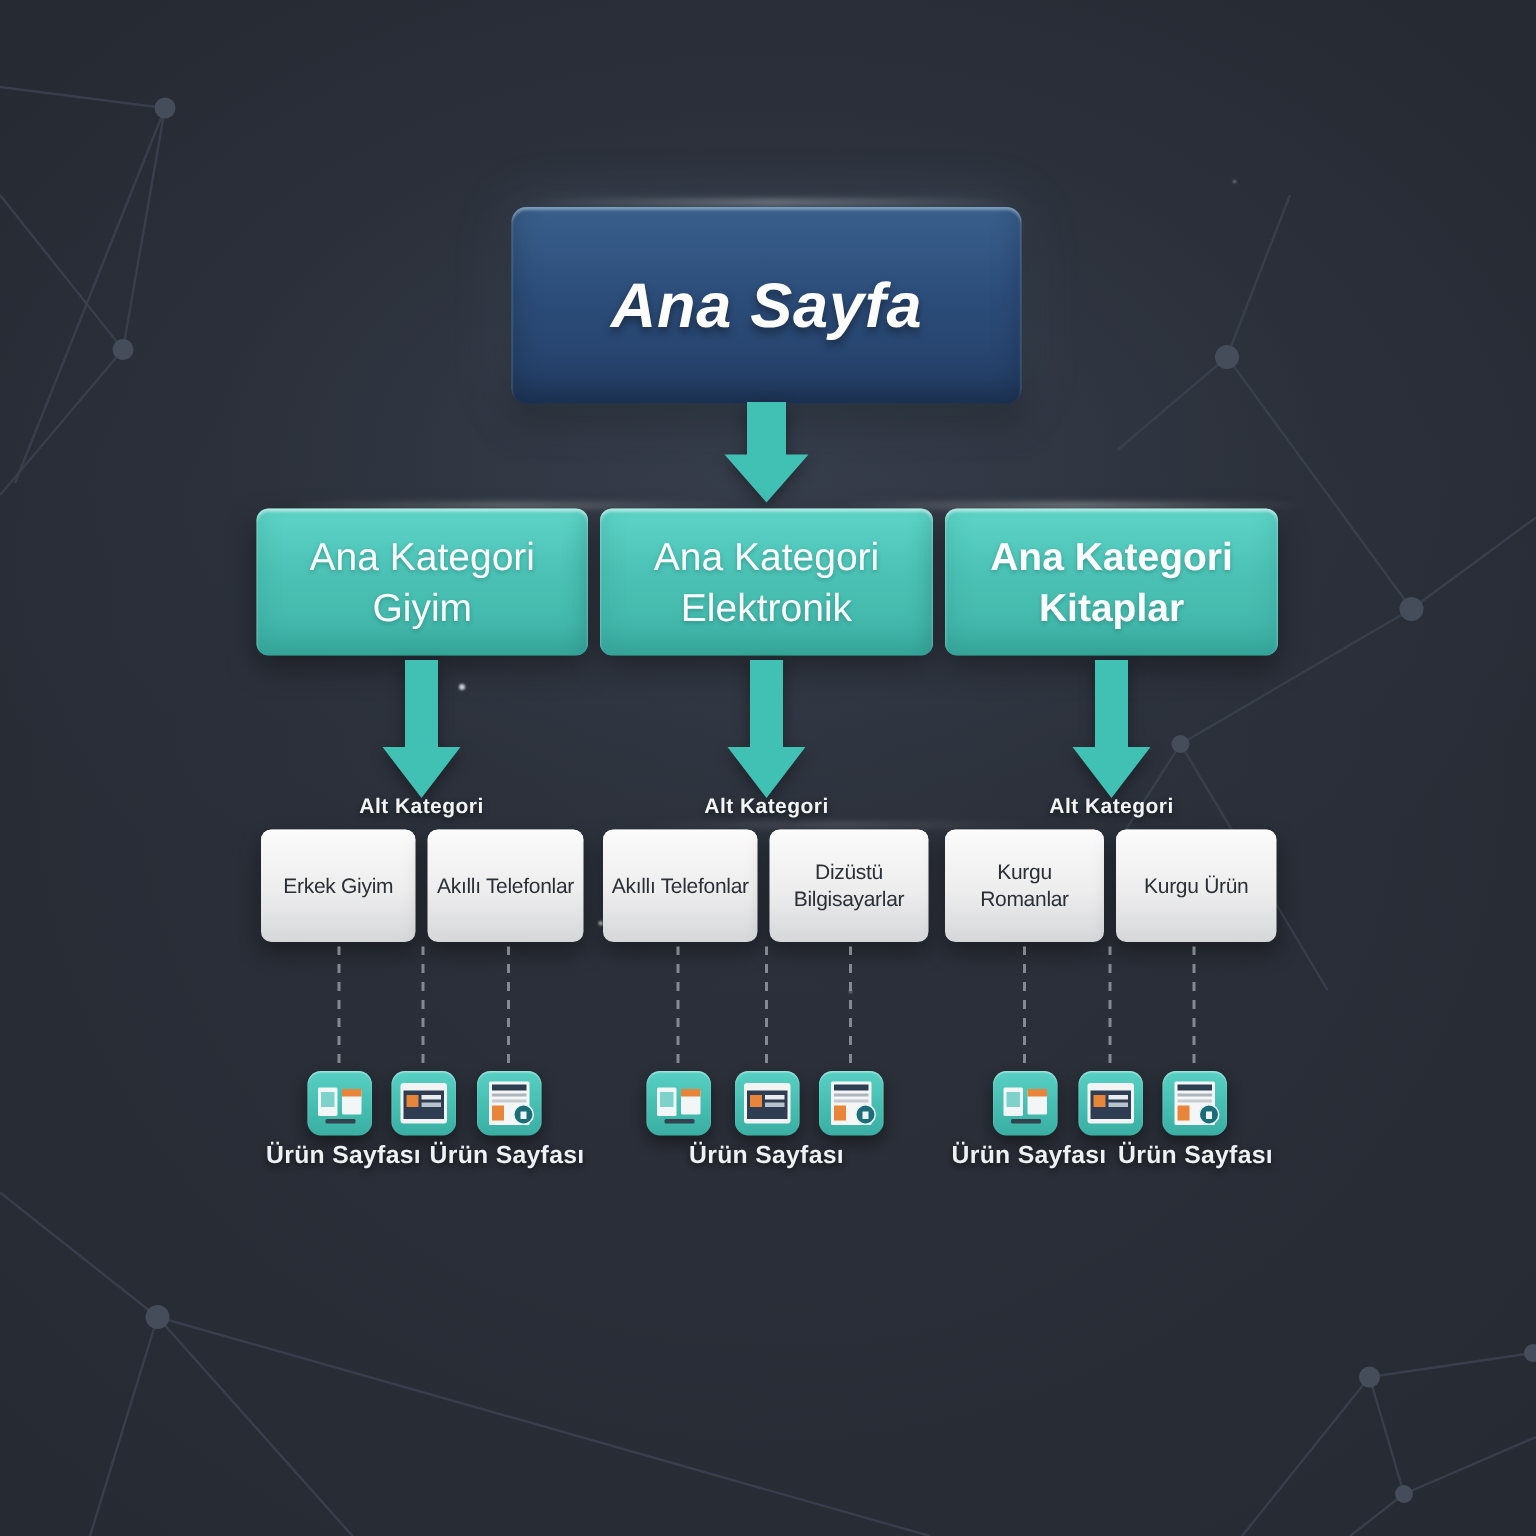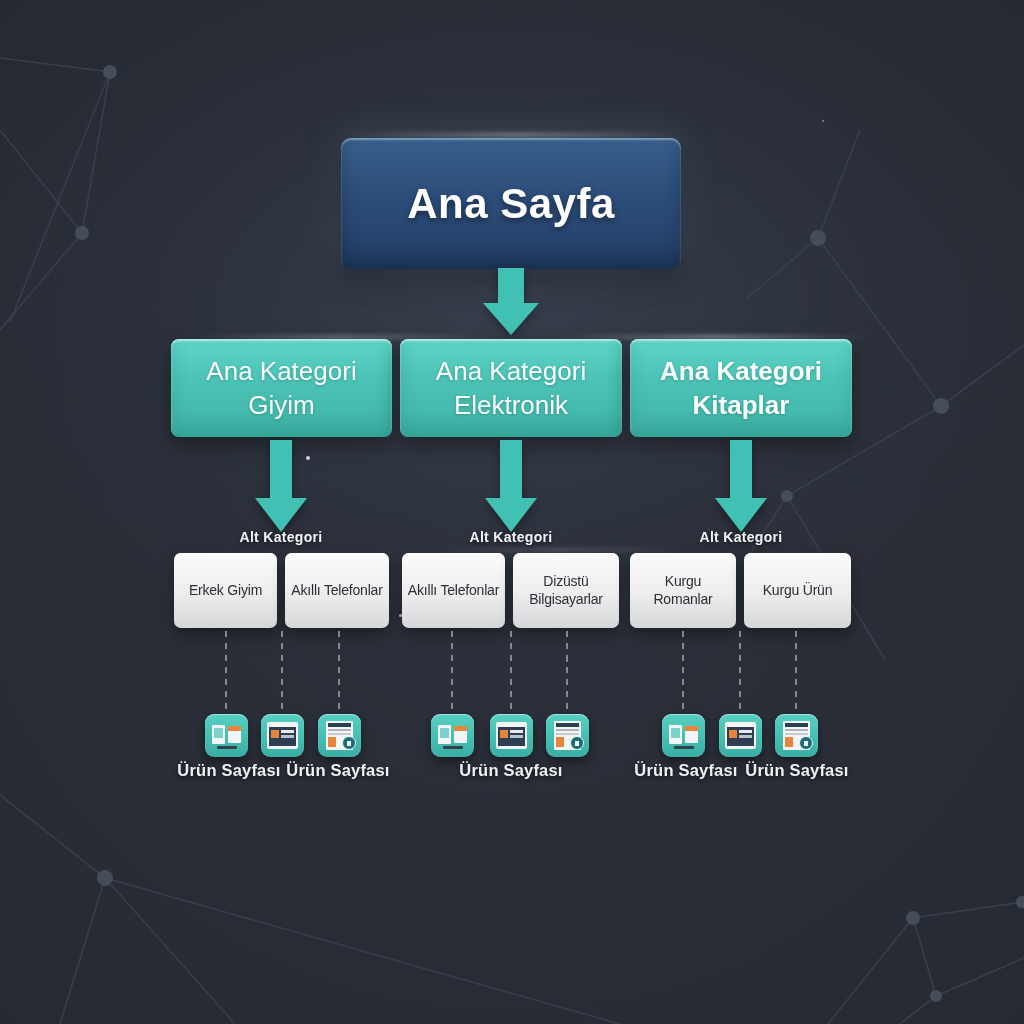--- a/index.html
+++ b/index.html
@@ -16,20 +16,21 @@
   .streak{position:absolute;height:4px;filter:blur(2.2px);
     background:linear-gradient(90deg,rgba(255,255,255,0) 0%,rgba(255,255,255,.55) 50%,rgba(255,255,255,0) 100%);}
   .root-box{
     position:absolute;left:341px;top:138px;width:340px;height:131px;border-radius:10px;
     background:linear-gradient(180deg,#3a608d 0%,#2c4d7a 45%,#233e66 100%);
     box-shadow:inset 0 2px 2px rgba(210,240,255,.45), inset 0 -10px 20px rgba(0,0,0,.25),
                0 0 40px rgba(150,200,235,.18), 0 12px 26px rgba(0,0,0,.4);
     display:flex;align-items:center;justify-content:center;
     color:#fdfdfd;font-size:42px;font-weight:bold;letter-spacing:.5px;
     text-shadow:0 3px 6px rgba(0,0,0,.4);
+    font-style:italic;
   }
   .arrow{position:absolute;filter:drop-shadow(0 4px 5px rgba(0,0,0,.35));}
   .cat-box{
     position:absolute;top:339px;height:98px;border-radius:8px;
     background:linear-gradient(180deg,#5ed5c8 0%,#4cc3b6 40%,#3fb3a7 100%);
     box-shadow:inset 0 2px 2px rgba(255,255,255,.55), inset 0 -10px 18px rgba(0,85,80,.18),
                0 9px 20px rgba(0,0,0,.35);
     display:flex;align-items:center;justify-content:center;text-align:center;
     color:#fcfefe;font-size:26px;line-height:1.32;white-space:pre-line;
     text-shadow:0 1px 3px rgba(0,70,65,.3);

